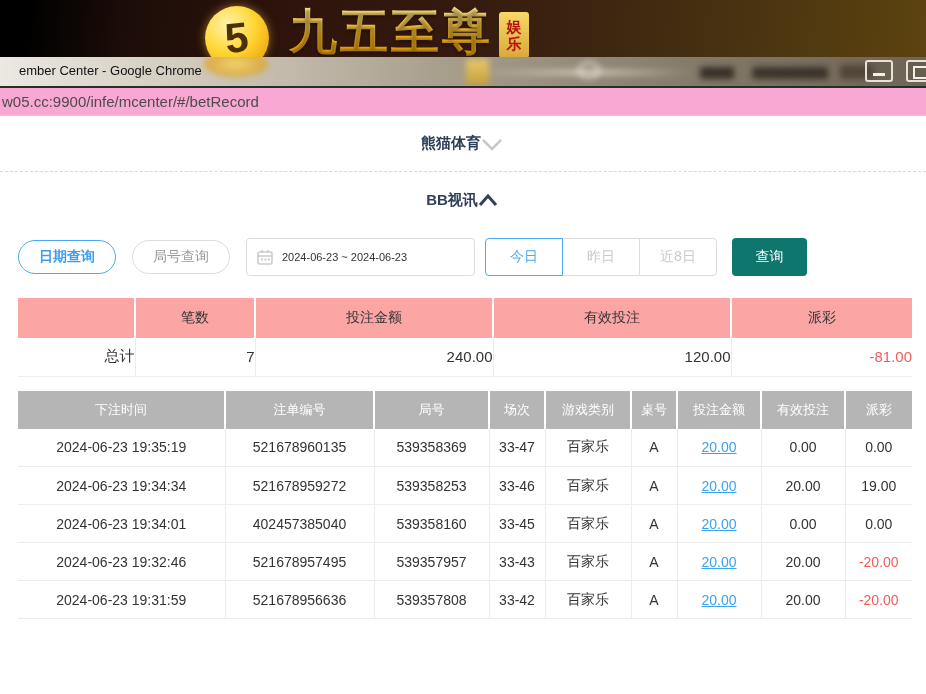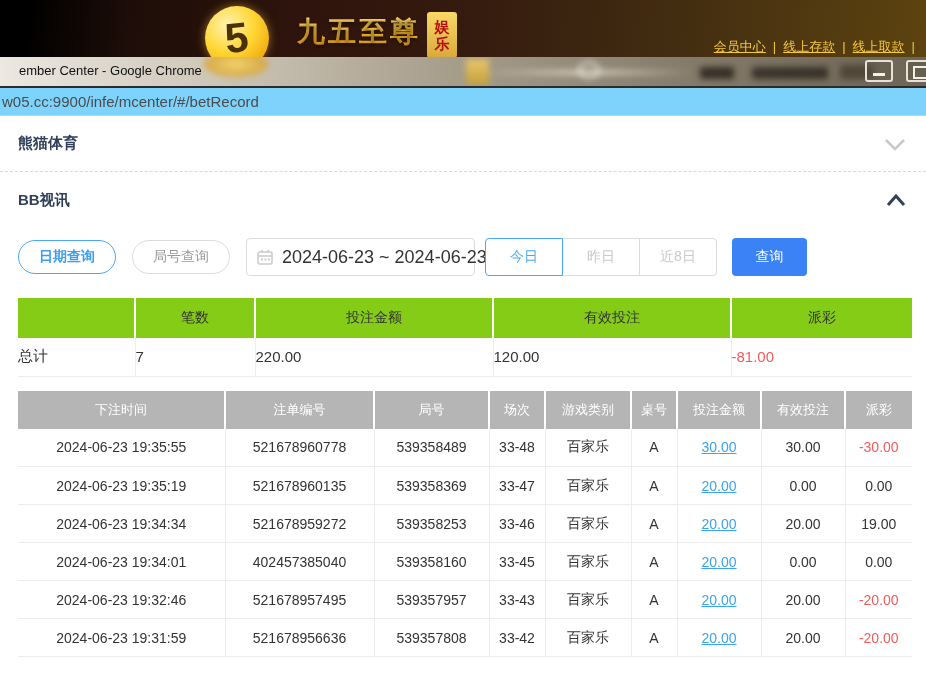--- a/index.html
+++ b/index.html
@@ -8,21 +8,21 @@
 
   
   .site-header { position:relative; height:57px; overflow:visible;
     background:linear-gradient(95deg,#000 0%,#000 3%,#1d0d08 14%,#2e140c 32%,#34190e 48%,#3b2410 62%,#473110 78%,#533b10 90%,#5c430f 100%); }
   .logo-wrap { position:absolute; left:205px; top:6px; display:flex; align-items:flex-start; }
   .logo-coin { width:64px; height:64px; border-radius:50%;
     background:radial-gradient(circle at 35% 30%,#fff3b0,#ffd632 45%,#eda20b 85%,#c87f06);
     display:flex; align-items:center; justify-content:center;
     box-shadow:0 0 10px rgba(255,200,60,.5); }
   .logo-coin span { font-size:42px; font-weight:bold; color:#4a3106; transform:rotate(-6deg); }
-  .logo-text { margin-left:28px; font-size:28px; font-weight:bold; letter-spacing:3px; line-height:52px;
+  .logo-text { margin-left:20px; font-size:48px; font-weight:bold; letter-spacing:3px; line-height:52px;
     background:linear-gradient(#ffe98e,#f7b51e 60%,#e89a08);
     -webkit-background-clip:text; background-clip:text; color:transparent;
     text-shadow:0 2px 3px rgba(0,0,0,.35); }
   .logo-badge { margin-left:6px; margin-top:6px; width:30px; height:46px; border-radius:3px;
     background:linear-gradient(#f9d867,#d8a93a); display:flex; flex-direction:column;
     align-items:center; justify-content:center; font-size:15px; font-weight:bold; color:#b50f0f; line-height:17px; }
   .header-links { position:absolute; right:4px; bottom:1px; font-size:13px; color:#f6c83c; white-space:nowrap; }
   .header-links a { color:#f6c83c; text-decoration:underline; cursor:pointer; }
   .header-links .sep { text-decoration:none; margin:0 7px; }
 
@@ -44,57 +44,57 @@
   .blob-dark-2 { left:752px; top:10px; width:76px; height:12px; background:rgba(30,24,18,.7); }
   .blob-dark-3 { left:840px; top:8px; width:34px; height:14px; background:rgba(70,60,48,.8); }
   .win-btn { position:absolute; top:3px; width:28px; height:22px; border:2px solid #e6e2d8; border-radius:3px;
     background:rgba(90,82,70,.35); cursor:pointer; }
   .win-btn-min { right:33px; }
   .win-btn-max { right:-8px; }
   .win-btn-min::after { content:""; position:absolute; left:6px; bottom:4px; width:12px; height:3px; background:#f2efe8; }
   .win-btn-max::after { content:""; position:absolute; left:5px; top:4px; width:12px; height:9px; border:2px solid #f2efe8; }
 
   
-  .urlbar { height:28px; background:#7dd3fc; border-bottom:1px solid #cfcfcf;
+  .urlbar { height:28px; background:#f9a8d4; border-bottom:1px solid #cfcfcf;
     display:flex; align-items:center; }
   .urlbar span { font-size:15px; color:#4c4c4c; padding-left:2px; }
 
   
   .content { background:#fff; }
-  .section { height:56px; display:flex; align-items:center; justify-content:space-between; padding:0 20px 0 18px; }
+  .section { height:56px; display:flex; align-items:center; justify-content:center; padding:0 20px 0 18px; }
   .section-title { font-size:15px; font-weight:bold; color:#31405a; }
   .section-panda { border-bottom:1px dashed #d8d8d8; }
   .chev { cursor:pointer; }
 
   
   .filters { display:flex; align-items:center; height:38px; margin:10px 0 0 18px; }
   .pill { height:34px; padding:0 20px; border-radius:17px; background:#fff; font-size:14px;
     display:flex; align-items:center; cursor:pointer;font-family:Liberation Mono, monospace; }
   .pill-active { border:1px solid #4aa9f2; color:#3b9ef0; font-weight:bold; }
   .pill-idle { border:1px solid #dcdcdc; color:#999; margin-left:16px; }
   .date-box { margin-left:16px; height:38px; width:229px; border:1px solid #dcdcdc; border-radius:4px;
     display:flex; align-items:center; padding:0 10px; cursor:pointer; }
   .date-box svg { flex:none; }
-  .date-box span { margin-left:9px; font-size:18px; color:#333; white-space:nowrap; }
+  .date-box span { margin-left:9px; font-size:11px; color:#333; white-space:nowrap; }
   .seg-group { display:flex; margin-left:10px; }
   .seg { height:38px; width:78px; border:1px solid #dcdcdc; background:#fff; font-size:14px;
     display:flex; align-items:center; justify-content:center; cursor:pointer; color:#c9c9c9; margin-left:-1px; }
   .seg:first-child { border-radius:4px 0 0 4px; margin-left:0; }
   .seg:last-child { border-radius:0 4px 4px 0; }
   .seg-active { border-color:#4aa9f2; color:#4aa9f2; z-index:2; position:relative; }
   .search-btn { margin-left:15px; height:38px; width:75px; border:none; border-radius:4px;
-    background:#3b82f6; color:#fff; font-size:14px; cursor:pointer; }
+    background:#0f766e; color:#fff; font-size:14px; cursor:pointer; }
 
   
   table { border-collapse:collapse; table-layout:fixed; margin-left:18px; width:894px; }
   .summary-table { margin-top:22px; }
-  .summary-table th { height:40px; background:#84cc16; font-size:14px; font-weight:normal; color:#333;
+  .summary-table th { height:40px; background:#fca5a5; font-size:14px; font-weight:normal; color:#333;
     border-right:2px solid #fff; }
   .summary-table th:last-child { border-right:none; }
-  .summary-table td { height:38px; text-align:left; font-size:15px; color:#333;
+  .summary-table td { height:38px; text-align:right; font-size:15px; color:#333;
     border-right:1px solid #ececec; border-bottom:1px solid #ececec; background:#fff; }
   .summary-table td:last-child { border-right:none; }
 
   .bet-table { margin-top:14px; }
   .bet-table th { height:38px; background:#b5b5b5; color:#fff; font-size:13px; font-weight:normal;
     border-right:2px solid #fff; }
   .bet-table th:last-child { border-right:none; }
   .bet-table td { height:38px; text-align:center; font-size:14px; color:#333; background:#fff;
     border-right:1px solid #ececec; border-bottom:1px solid #ececec; }
   .bet-table td:last-child { border-right:none; }
@@ -107,23 +107,20 @@
 <div class="site-header">
   <div class="logo-wrap">
     <div class="logo-coin">
         <span>5</span>
       </div>
     <div class="logo-text">九五至尊</div>
     <div class="logo-badge">
       <span>娱</span>
         <span>乐</span>
     </div>
-  </div>
-  <div class="header-links">
-    <a>会员中心</a><span class="sep">|</span><a>线上存款</a><span class="sep">|</span><a>线上取款</a><span class="sep">|</span>
   </div>
 </div>
 
 <div class="titlebar">
   <span class="titlebar-title">ember Center - Google Chrome</span>
   <div class="blur-blob blob-gold-coin"></div>
   <div class="blur-blob blob-gold-seal"></div>
   <div class="blur-blob blob-swirl-line"></div>
   <div class="blur-blob blob-swirl-ring"></div>
   <div class="blur-blob blob-dark-1"></div>
@@ -190,21 +187,21 @@
           <th>笔数</th>
           <th>投注金额</th>
           <th>有效投注</th>
           <th>派彩</th>
         </tr>
       </thead>
     <tbody>
       <tr>
         <td>总计</td>
         <td>7</td>
-        <td>220.00</td>
+        <td>240.00</td>
         <td>120.00</td>
         <td class="neg">-81.00</td>
       </tr>
     </tbody>
   </table>
 
   <table class="bet-table">
     <colgroup>
         <col style="width:207px">
         <col style="width:149px">
@@ -224,31 +221,20 @@
           <th>场次</th>
           <th>游戏类别</th>
           <th>桌号</th>
           <th>投注金额</th>
           <th>有效投注</th>
           <th>派彩</th>
         </tr>
       </thead>
     <tbody id="bet-rows">
         <tr>
-      <td>2024-06-23 19:35:55</td>
-      <td>521678960778</td>
-      <td>539358489</td>
-      <td>33-48</td>
-      <td>百家乐</td>
-      <td>A</td>
-      <td class="link">30.00</td>
-      <td>30.00</td>
-      <td class="neg">-30.00</td>
-    </tr>
-        <tr>
       <td>2024-06-23 19:35:19</td>
       <td>521678960135</td>
       <td>539358369</td>
       <td>33-47</td>
       <td>百家乐</td>
       <td>A</td>
       <td class="link">20.00</td>
       <td>0.00</td>
       <td>0.00</td>
     </tr>

